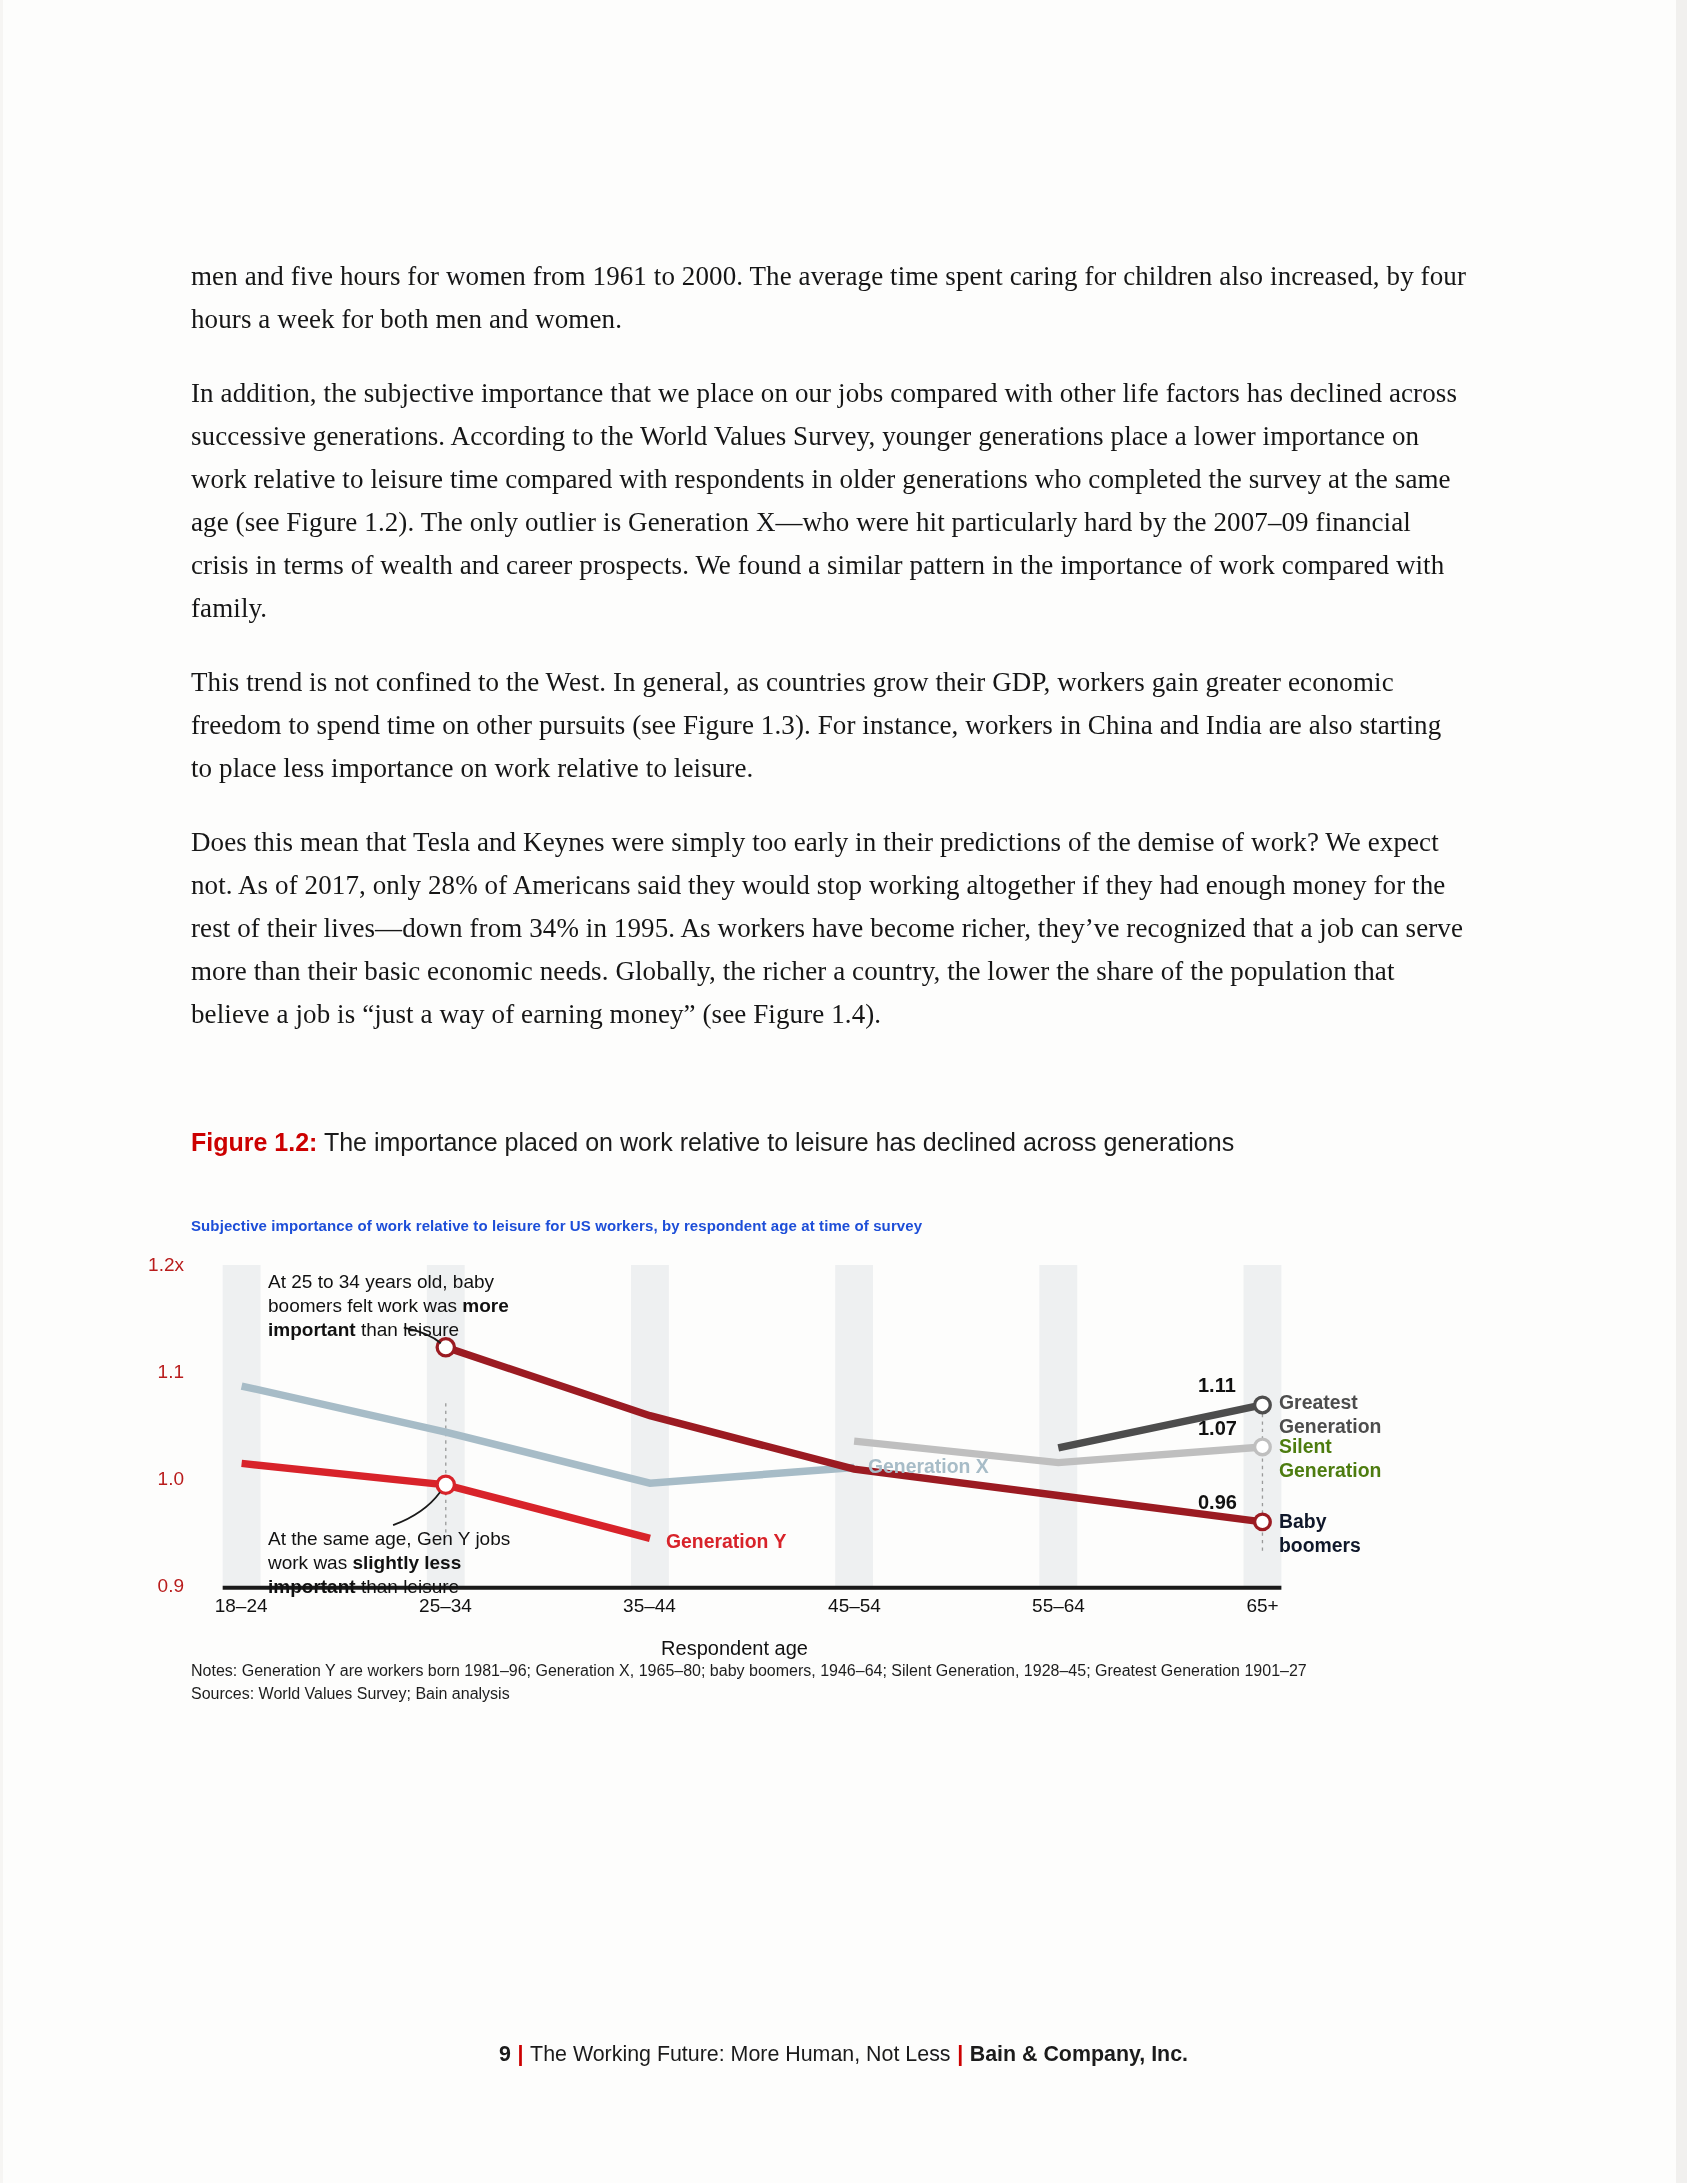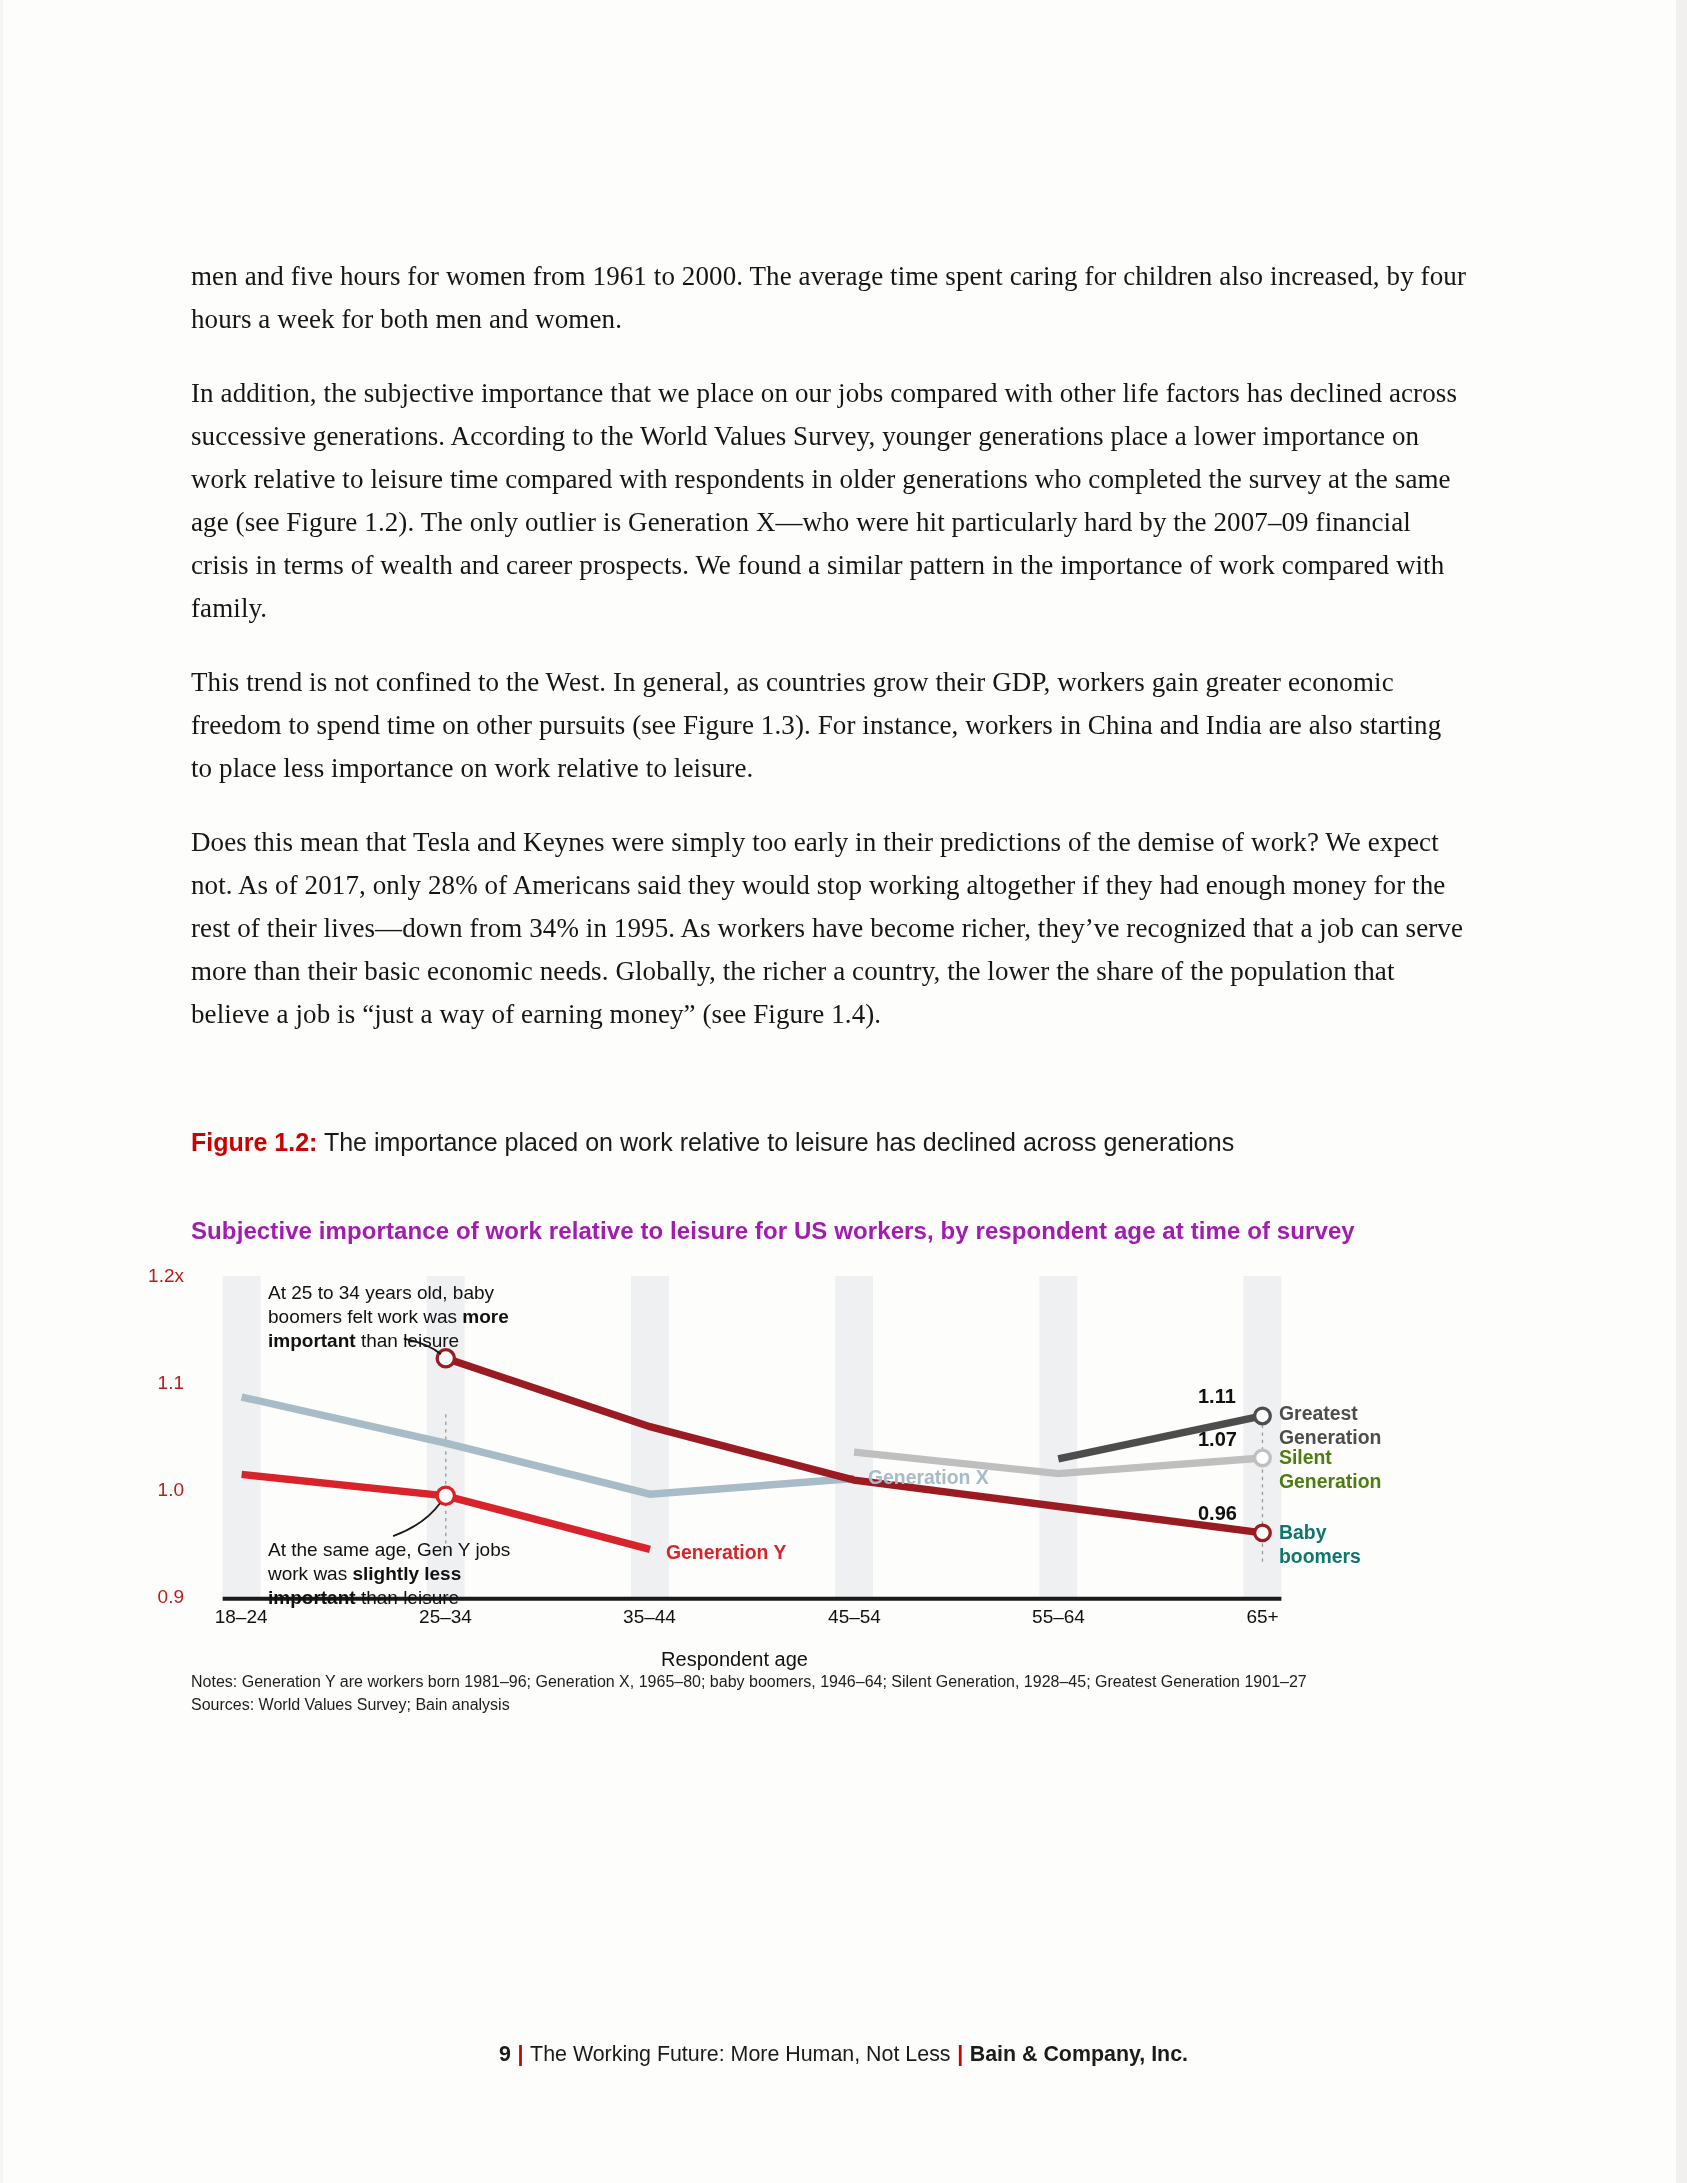--- a/index.html
+++ b/index.html
@@ -52,23 +52,23 @@
     color:#1b1b1b;
     line-height:31px;
     margin:0;
   }
   .fig-caption .fignum{
     color:#cc0000;
     font-weight:bold;
   }
   .chart-title{
     margin-top:59px;
-    font-size:24px;
-    font-weight:bold;
-    color:#a21caf;
+    font-size:15px;
+    font-weight:bold;
+    color:#1d4ed8;
     letter-spacing:0.1px;
   }
 
   .chart-area{
     position:relative;
     margin-top:31px;
     width:1318px;
     height:354px;
   }
   .chart-svg{display:block;}
@@ -209,21 +209,21 @@
       <div class="anno" style="left:49px; top:5px; width:247px;">
         <span>At 25 to 34 years old, baby boomers felt work was </span><b>more important</b><span> than leisure</span>
       </div>
 
       <div class="anno" style="left:49px; top:262px; width:247px;">
         <span>At the same age, Gen Y jobs work was </span><b>slightly less important</b><span> than leisure</span>
       </div>
 
       <div class="serieslabel" style="left:1088px; top:125px; width:157px; color:#4d4d4d;">Greatest Generation</div>
       <div class="serieslabel" style="left:1088px; top:169px; width:140px; color:#4d7c0f;">Silent Generation</div>
-      <div class="serieslabel" style="left:1088px; top:244px; width:124px; color:#0f766e;">Baby boomers</div>
+      <div class="serieslabel" style="left:1088px; top:244px; width:124px; color:#0f172a;">Baby boomers</div>
       <div class="serieslabel" style="left:677px; top:189px; color:#a7bcc7;">Generation X</div>
       <div class="serieslabel" style="left:475px; top:264px; color:#d8232a;">Generation Y</div>
 
       <div class="valuelabel" style="left:1007px; top:109px;">1.11</div>
       <div class="valuelabel" style="left:1007px; top:152px;">1.07</div>
       <div class="valuelabel" style="left:1007px; top:226px;">0.96</div>
     </div>
 
     <div class="notes" style="margin-top:40px;">Notes: Generation Y are workers born 1981–96; Generation X, 1965–80; baby boomers, 1946–64; Silent Generation, 1928–45; Greatest Generation 1901–27</div>
     <div class="notes" style="margin-top:0;">Sources: World Values Survey; Bain analysis</div>

